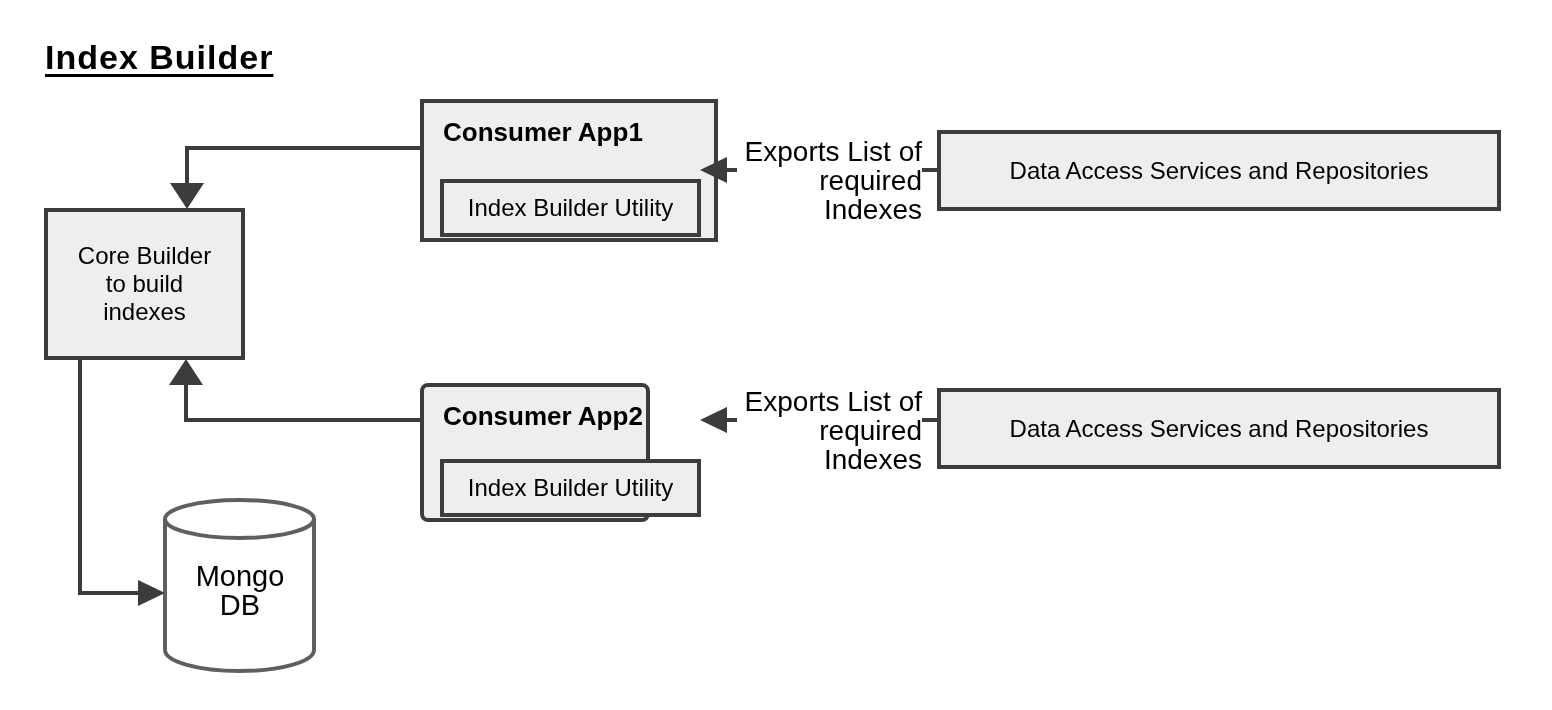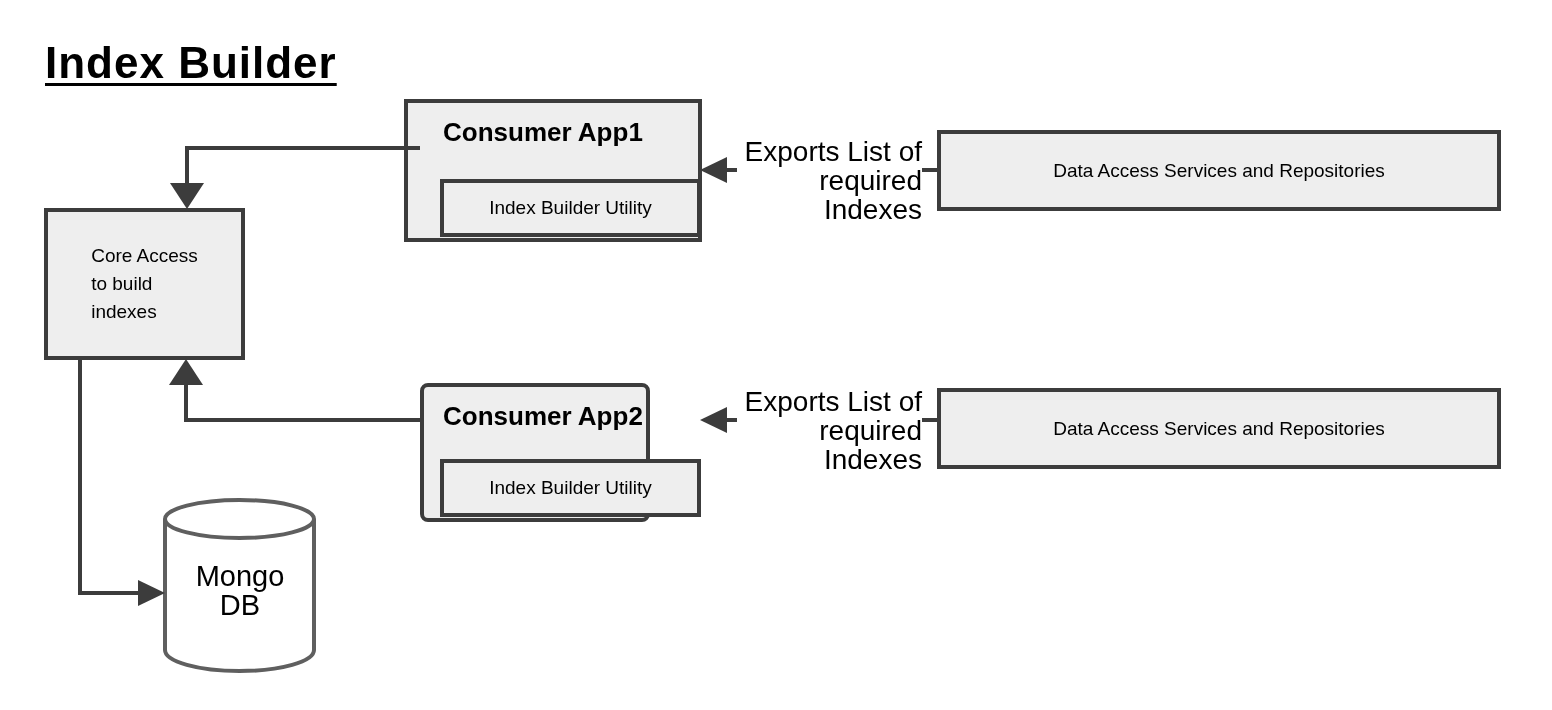--- a/index.html
+++ b/index.html
@@ -14,51 +14,51 @@
   html,body{background:var(--background);}
   body{font-family:"Liberation Sans", sans-serif;color:var(--text);}
   .canvas{
     position:relative;
     width:1552px;height:710px;
     background:var(--background);
     overflow:hidden;
   }
   .title{
     position:absolute;left:45px;top:38px;
-    font-size:44px;font-weight:bold;letter-spacing:1px;
+    font-size:34px;font-weight:bold;letter-spacing:1px;
     text-decoration:underline;
     text-decoration-thickness:3px;
     text-underline-offset:5px;
     color:var(--text);
     z-index:1;
   }
   .box{
     position:absolute;
     background:var(--node-fill);
     border:4px solid var(--node-border);
     z-index:2;
   }
   #core{left:44px;top:208px;width:201px;height:152px;
     display:flex;flex-direction:column;align-items:center;justify-content:center;}
-  #app1{left:404px;top:99px;width:298px;height:143px;padding-left:16px;}
+  #app1{left:420px;top:99px;width:298px;height:143px;}
   #app1-util{left:440px;top:179px;width:261px;height:58px;
     display:flex;align-items:center;justify-content:center;z-index:3;}
   #app2{left:420px;top:383px;width:230px;height:139px;border-radius:8px;}
   #app2-util{left:440px;top:459px;width:261px;height:58px;
     display:flex;align-items:center;justify-content:center;z-index:3;}
   #das1{left:937px;top:130px;width:564px;height:81px;
     display:flex;align-items:center;justify-content:center;}
   #das2{left:937px;top:388px;width:564px;height:81px;
     display:flex;align-items:center;justify-content:center;}
   .app-title{
     padding:14px 0 0 19px;
     font-size:26px;font-weight:bold;line-height:30px;
     white-space:nowrap;
   }
-  .node-text{font-size:19px;line-height:28px;}
+  .node-text{font-size:24px;line-height:28px;text-align:center;}
   .edges-svg{
     position:absolute;left:0;top:0;width:1552px;height:710px;
     z-index:5;pointer-events:none;
   }
   .edge{stroke:var(--connector);stroke-width:4;fill:none;}
   .arrowhead{fill:var(--connector);stroke:none;}
   .cyl{fill:var(--background);stroke:var(--cylinder-stroke);stroke-width:4;}
   .edge-label{
     position:absolute;z-index:10;
     background:var(--background);
@@ -75,21 +75,21 @@
 </style>
 </head>
 <body>
 
 <div class="canvas">
 
   <h1 class="title">Index Builder</h1>
 
   <div class="box" id="core">
     <div class="node-text">
-      <div>Core Access</div>
+      <div>Core Builder</div>
       <div>to build</div>
       <div>indexes</div>
     </div>
   </div>
 
   <div class="box" id="app1">
     <div class="app-title">Consumer App1</div>
   </div>
   <div class="box" id="app1-util">
     <div class="node-text">Index Builder Utility</div>

